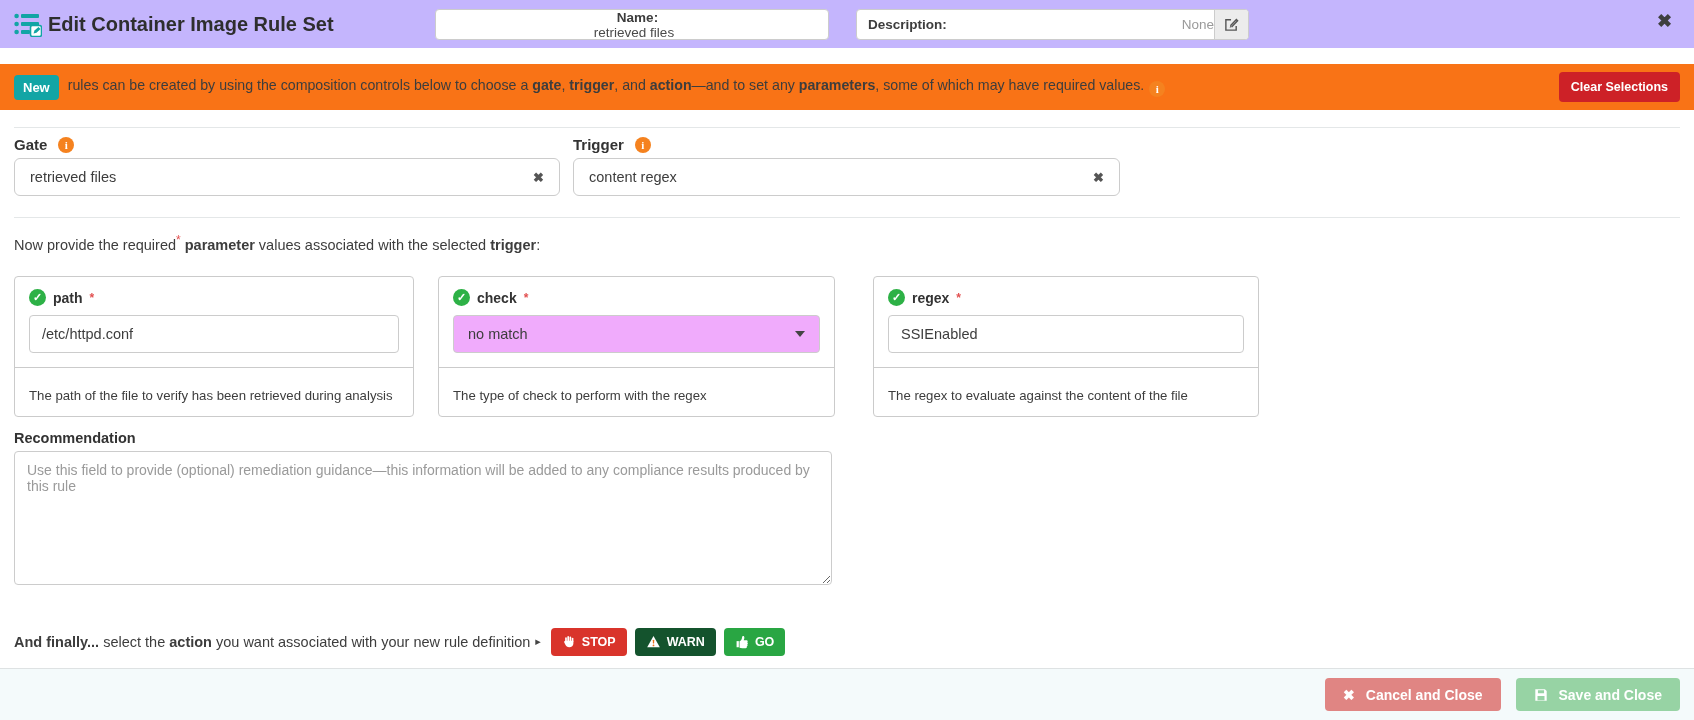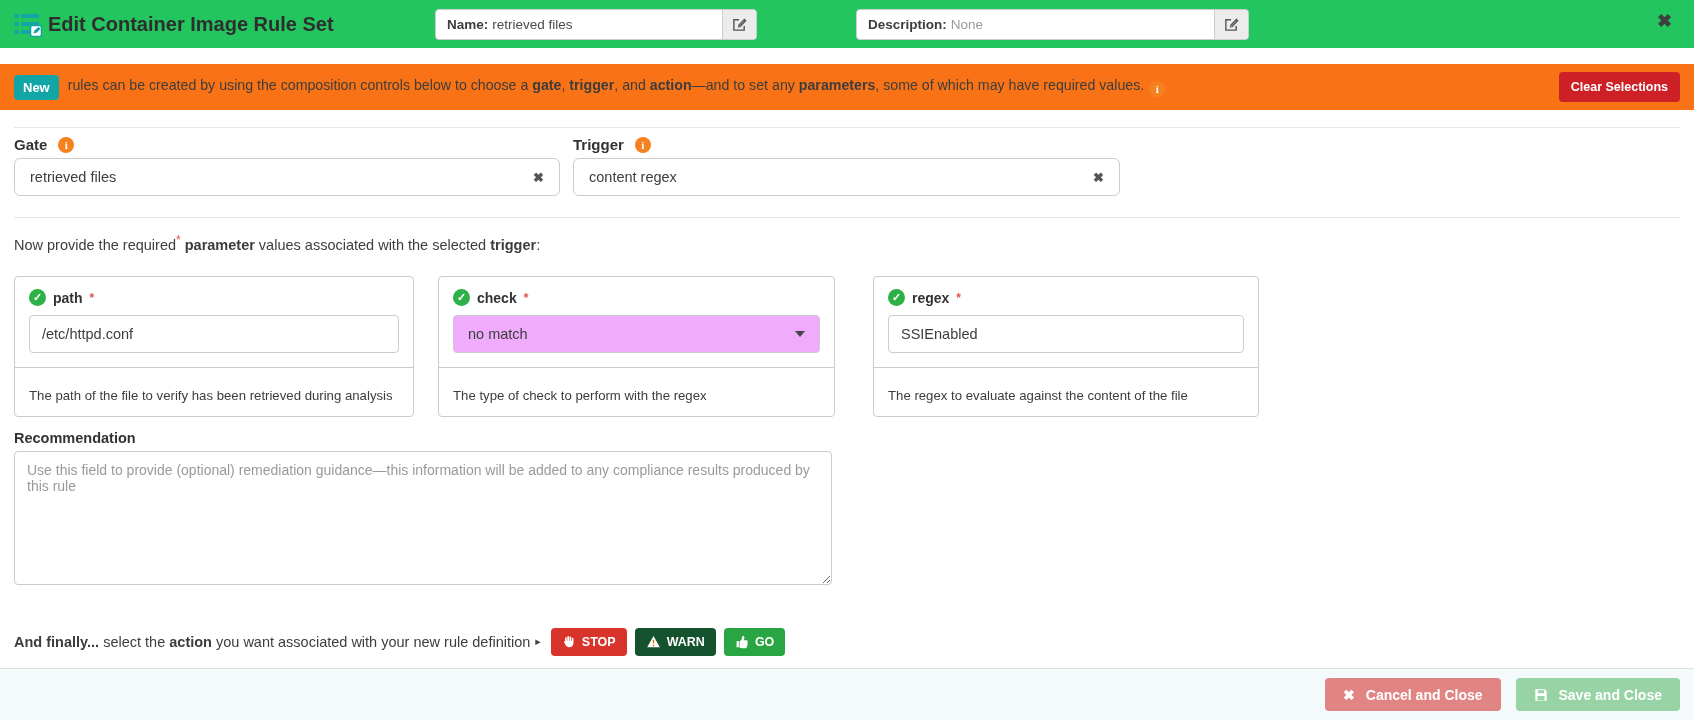--- a/index.html
+++ b/index.html
@@ -4,21 +4,21 @@
 <style>
   * { margin:0; padding:0; box-sizing:border-box; }
   html,body { width:1694px; height:720px; }
   body {
     font-family:"Liberation Sans", sans-serif;
     background:#fff; color:#3d3d3d; overflow:hidden; position:relative;
     font-size:14px;
   }
 
   
-  .topbar { position:absolute; top:0; left:0; right:0; height:48px; background:#22c55e; }
+  .topbar { position:absolute; top:0; left:0; right:0; height:48px; background:#c4b5fd;text-align:right; }
   .ruleset-icon { position:absolute; left:14px; top:12px; }
   .page-title { position:absolute; left:48px; top:0; line-height:48px; font-size:20px; font-weight:bold; color:#2e2e2e; }
   .igroup {
     position:absolute; top:9px; height:31px; border:1px solid #ccc; border-radius:4px;
     background:#fff; display:flex; align-items:center; overflow:hidden; font-size:13.5px;
   }
   .igroup .ilabel { font-weight:bold; color:#3d3d3d; margin-left:11px; white-space:pre; }
   .igroup .ivalue { color:#4a4a4a; margin-left:4px; flex:1; white-space:nowrap; }
   .igroup .ivalue.muted { color:#9a9a9a; }
   .iaddon {
@@ -136,21 +136,21 @@
         <circle cx="2.6" cy="12" r="2.3"></circle>
           <rect x="7" y="10" width="18" height="4" rx="1"></rect>
         <circle cx="2.6" cy="20" r="2.3"></circle>
           <rect x="7" y="18" width="9" height="4" rx="1"></rect>
       </g>
       <rect x="16.5" y="13.5" width="11" height="11" rx="2" fill="#fff" stroke="#12a5a5" stroke-width="1.6"></rect>
       <path d="M19.5 21.5l1-3 4-3.5 2 2-4 3.8z" fill="#12a5a5"></path>
     </svg>
     <h1 class="page-title">Edit Container Image Rule Set</h1>
 
-    <div class="igroup" style="left:435px; width:322px;">
+    <div class="igroup" style="left:435px; width:394px;flex-direction:column;">
       <span class="ilabel">Name:</span>
       <span class="ivalue">retrieved files</span>
       <button class="iaddon">
         <svg width="15" height="15" viewBox="0 0 16 16" fill="none" stroke="#555" stroke-width="1.5">
           <path d="M13 9.5V14H2V3h5.5"></path>
           <path d="M6.8 9.3L13.2 2.6l1.3 1.3-6.4 6.7"></path>
           <path d="M6.8 9.3l1.4 1.4-2.2.7z" fill="#555" stroke="none"></path>
         </svg>
       </button>
     </div>

